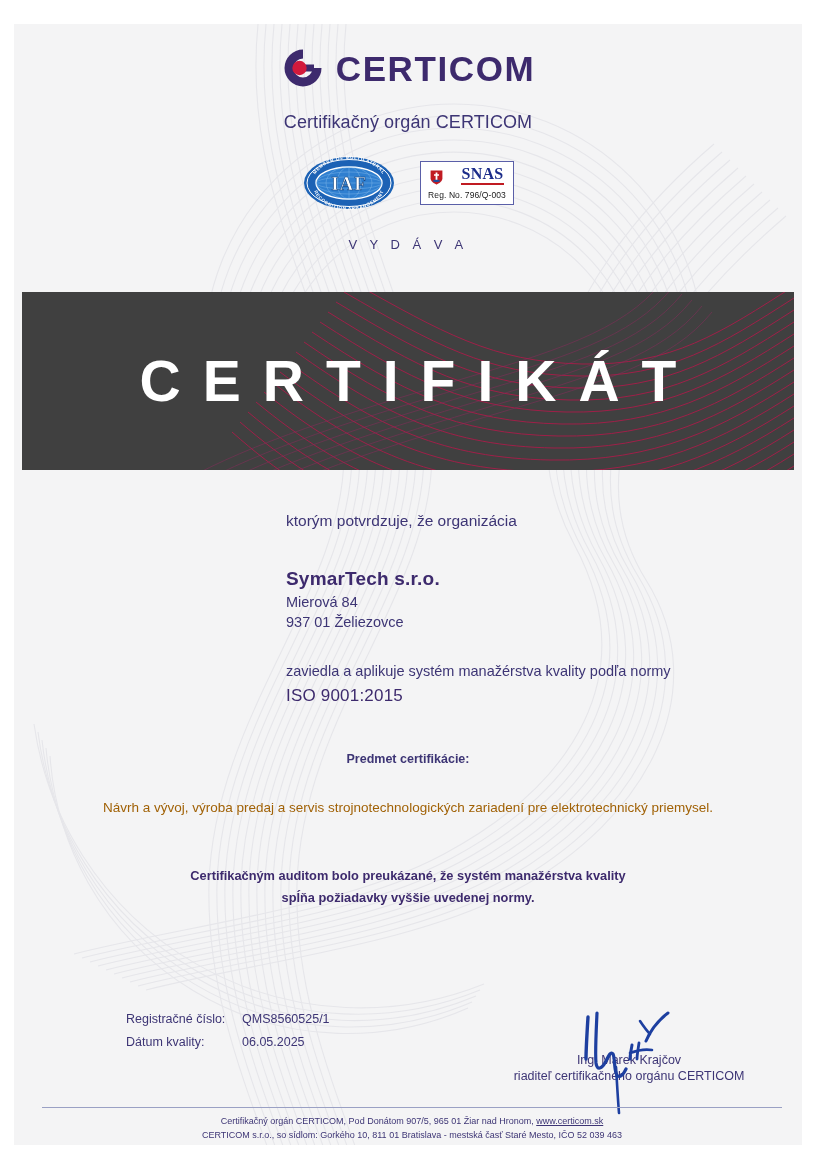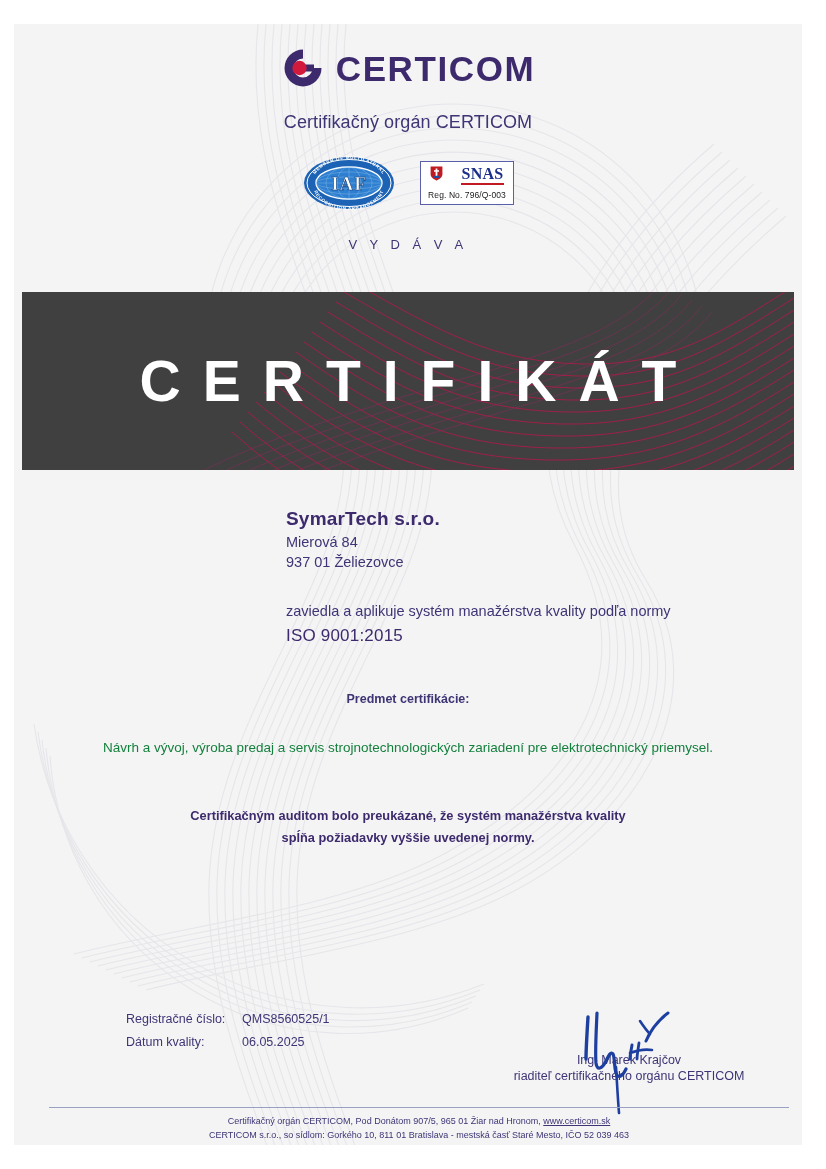--- a/index.html
+++ b/index.html
@@ -68,21 +68,21 @@
   #snas-box {
     width: 94px;
     border: 1px solid #5a5fa8;
     background: #ffffff;
     padding: 4px 5px 4px 5px;
     box-sizing: border-box;
     text-align: center;
   }
   #snas-top {
     display: flex;
-    align-items: flex-start;
+    align-items: flex-end;
     justify-content: center;
     gap: 18px;
     border-bottom: 0;
   }
   #snas-shield { width: 13px; height: 15px; display:block; }
   #snas-word {
     font-family: "Liberation Serif", serif;
     font-weight: bold;
     font-size: 16px;
     color: #1b2c8a;
@@ -176,21 +176,21 @@
   #scope-label {
     margin-top: 46px;
     font-size: 12.5px;
     font-weight: bold;
     color: #3d3575;
     text-align: center;
   }
   #scope-text {
     margin-top: 34px;
     font-size: 13.5px;
-    color: #15803d;
+    color: #a16207;
     text-align: center;
     padding: 0 14px;
   }
   #declaration {
     margin-top: 50px;
     font-size: 12.8px;
     font-weight: bold;
     color: #3d2a6d;
     text-align: center;
     line-height: 1.75;
@@ -240,21 +240,21 @@
     position: relative;
     z-index: 3;
     margin-top: 2px;
     font-size: 12.5px;
     color: #3d3575;
   }
 
   
   #footer {
     position: absolute;
-    left: 35px;
+    left: 28px;
     top: 1083px;
     width: 740px;
     z-index: 3;
     text-align: center;
   }
   #footer-rule {
     border-top: 1px solid #9aa0c4;
     margin-bottom: 7px;
   }
   .foot-line {
@@ -405,20 +405,21 @@
         <path d="M670 8 C 630 58, 560 78, 460 108 C 360 138, 260 168, 190 208"></path>
         <path d="M680 14 C 640 64, 570 84, 470 114 C 370 144, 270 174, 200 214"></path>
         <path d="M690 20 C 650 70, 580 90, 480 120 C 380 150, 280 180, 210 220"></path>
       </g>
     </svg>
     <div id="banner-title">CERTIFIKÁT</div>
   </div>
 
   <div id="body-area">
 
+    <div id="confirm-line">ktorým potvrdzuje, že organizácia</div>
 
     <div id="company-name">SymarTech s.r.o.</div>
     <div class="addr">Mierová 84</div>
     <div class="addr">937 01 Želiezovce</div>
 
     <div id="norm-intro">zaviedla a aplikuje systém manažérstva kvality podľa normy</div>
     <div id="norm-value">ISO 9001:2015</div>
 
     <div id="scope-label">Predmet certifikácie:</div>
     <div id="scope-text">Návrh a vývoj, výroba predaj a servis strojnotechnologických zariadení pre elektrotechnický priemysel.</div>

